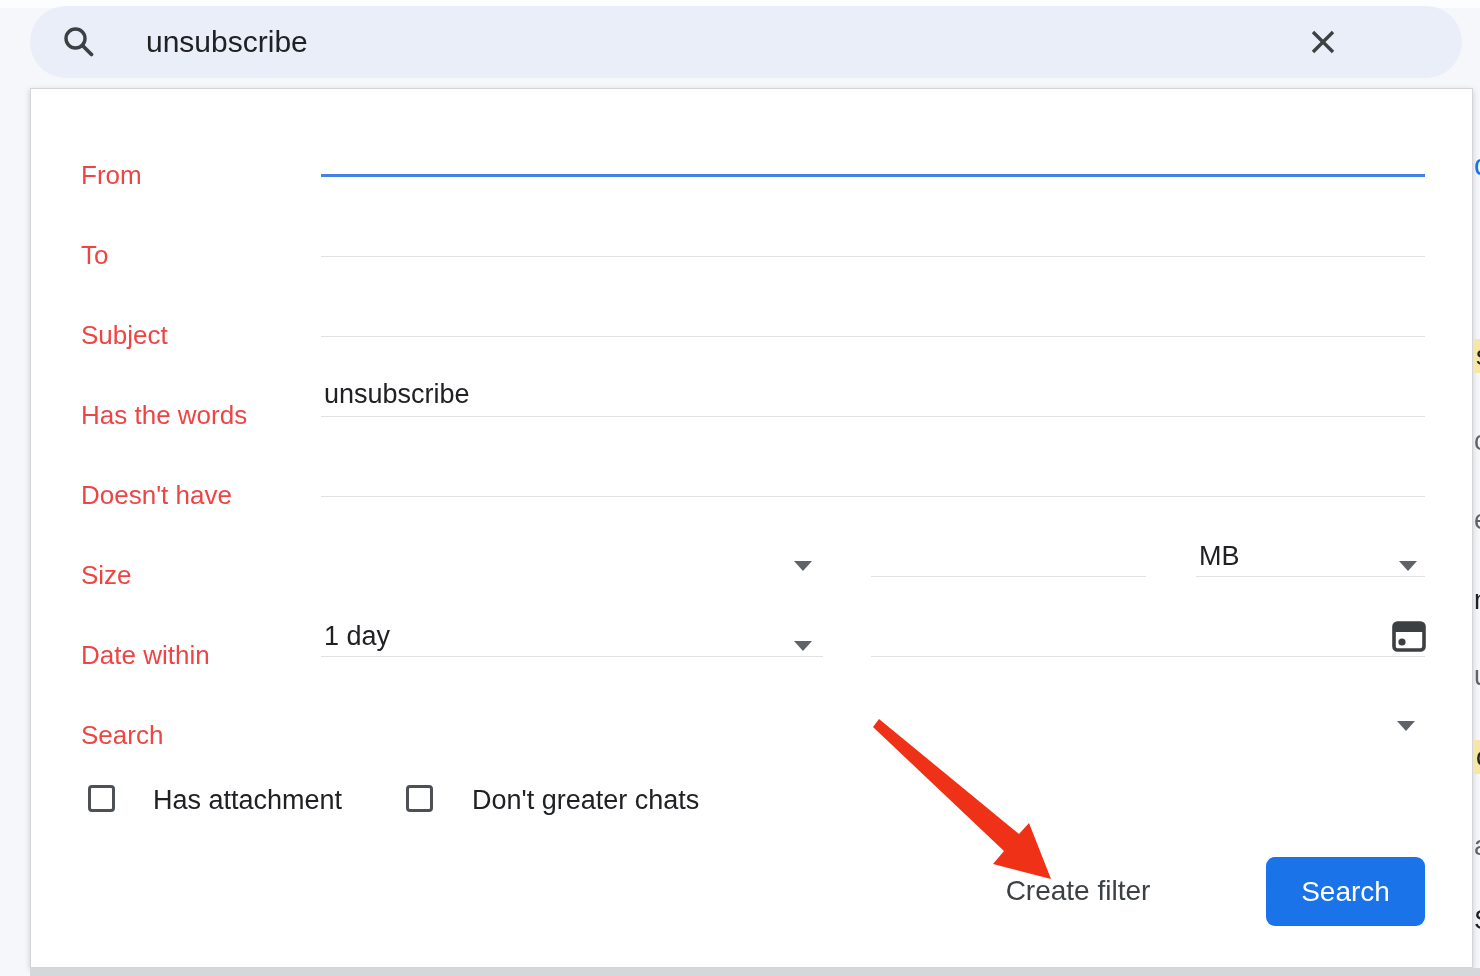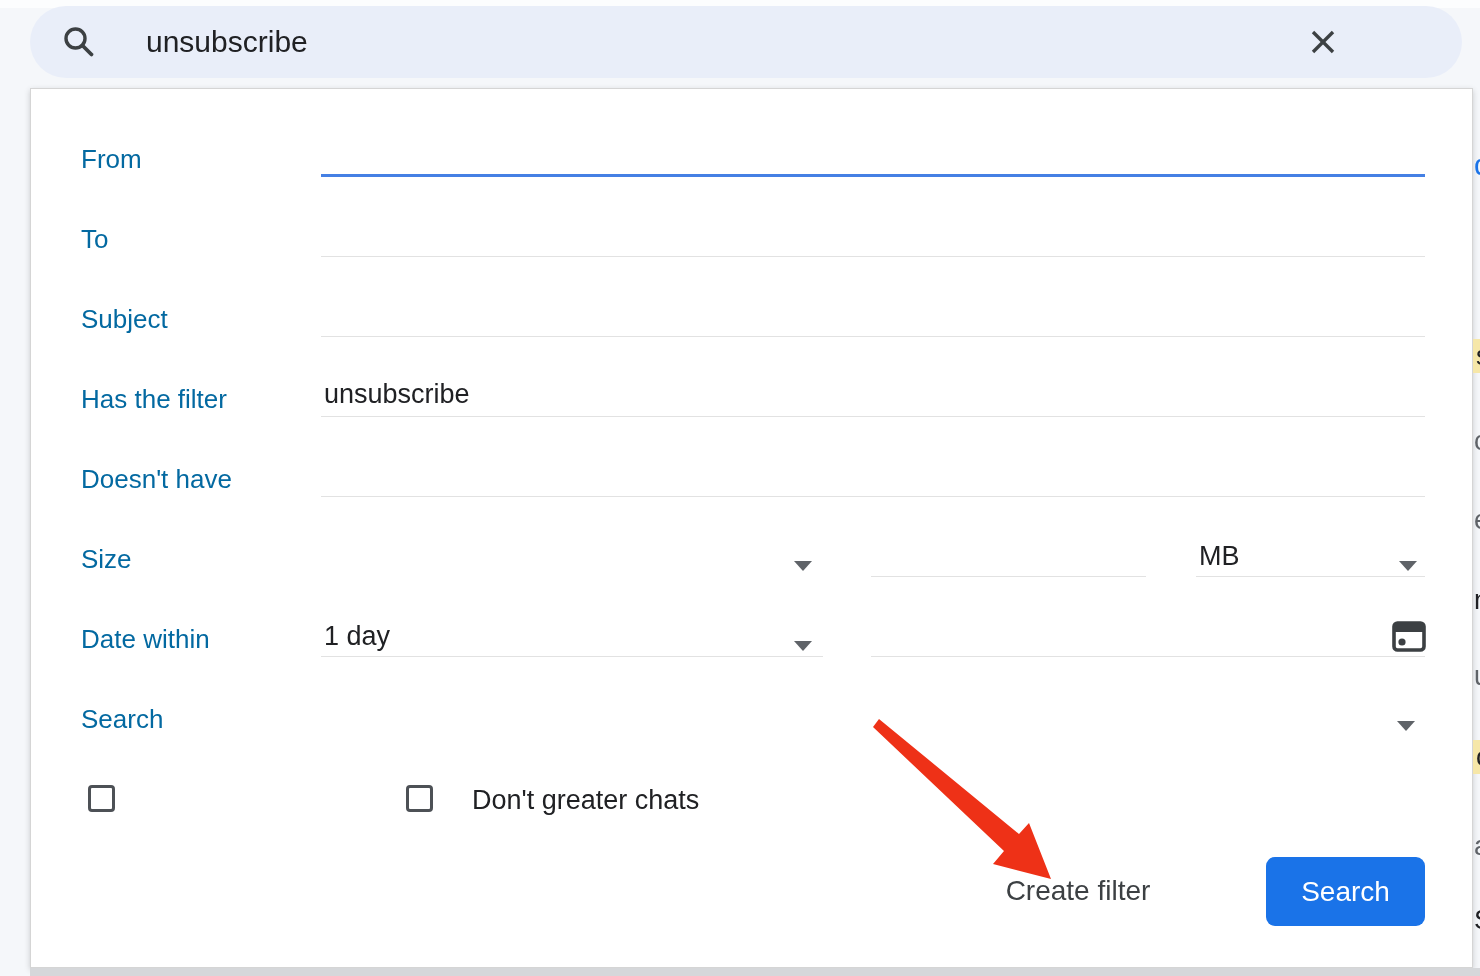--- a/index.html
+++ b/index.html
@@ -29,22 +29,22 @@
     border:none; background:transparent; cursor:pointer; padding:0;
   }
   
   .dialog {
     position:absolute; left:30px; top:88px; width:1443px; height:880px;
     background:#ffffff; border:1px solid #d5d5d5;
     box-shadow:0 2px 6px rgba(0,0,0,0.18);
   }
   .frow { position:absolute; left:0; right:0; height:80px; }
   .flabel {
-    position:absolute; left:50px; top:24px;
-    font-size:26px; line-height:32px; color:#0369a1; white-space:nowrap;
+    position:absolute; left:50px; top:40px;
+    font-size:26px; line-height:32px; color:#ef4444; white-space:nowrap;
   }
   .fin {
     position:absolute; top:14px; height:44px;
     border:none; outline:none; background:transparent;
     border-bottom:1px solid #e2e2e2;
     font-family:"Liberation Sans", sans-serif;
     font-size:27px; color:#202124; padding:0 0 0 3px;
   }
   .fin.focused { border-bottom:3px solid #4580e4; }
   .dropdown {
@@ -139,21 +139,21 @@
     <span class="flabel">To</span>
     <input class="fin" style="left: 290px; width: 1104px;" type="text" value="">
   </div>
 
   <div class="frow" style="top:190px">
     <span class="flabel">Subject</span>
     <input class="fin" style="left: 290px; width: 1104px;" type="text" value="">
   </div>
 
   <div class="frow" style="top:270px">
-    <span class="flabel">Has the filter</span>
+    <span class="flabel">Has the words</span>
     <input class="fin" style="left: 290px; width: 1104px;" type="text" value="unsubscribe">
   </div>
 
   <div class="frow" style="top:350px">
     <span class="flabel">Doesn't have</span>
     <input class="fin" style="left: 290px; width: 1104px;" type="text" value="">
   </div>
 
   <div class="frow" style="top:430px">
     <span class="flabel">Size</span>
@@ -179,20 +179,21 @@
     </button>
   </div>
 
   <div class="frow" style="top:590px">
     <span class="flabel">Search</span>
     <span class="dd-arrow" style="left:1366px; top:42px"></span>
   </div>
 
   <div class="cbrow">
     <span class="cbox" style="left:57px"></span>
+    <span class="cblabel" style="left:122px">Has attachment</span>
     <span class="cbox" style="left:375px"></span>
     <span class="cblabel" style="left:441px">Don't greater chats</span>
   </div>
 
   <div class="footer">
     <button class="create-filter">Create filter</button>
     <button class="search-btn">Search</button>
   </div>
 
 </div>

